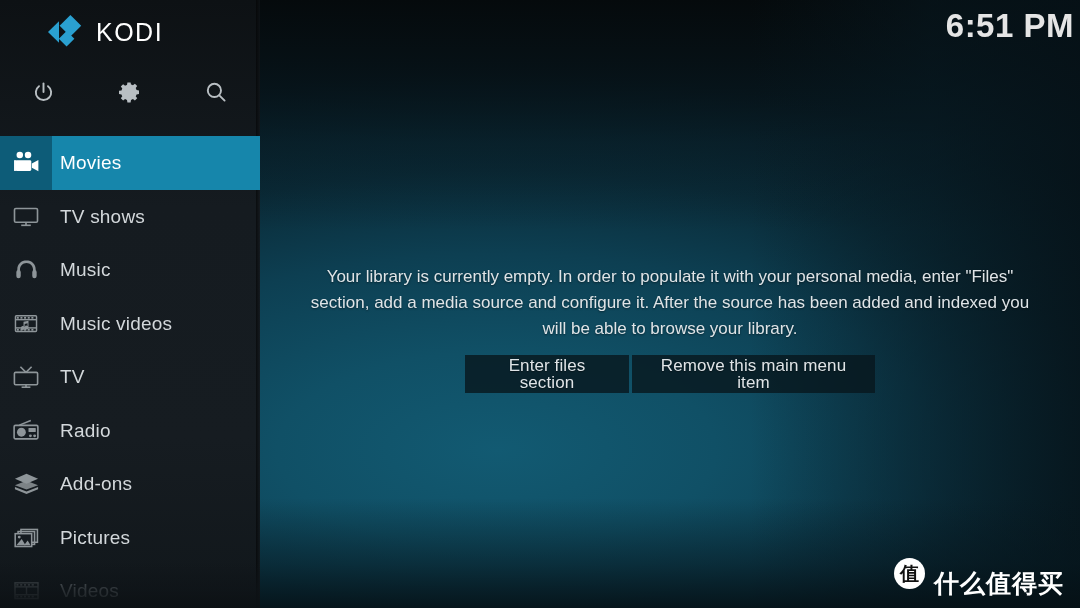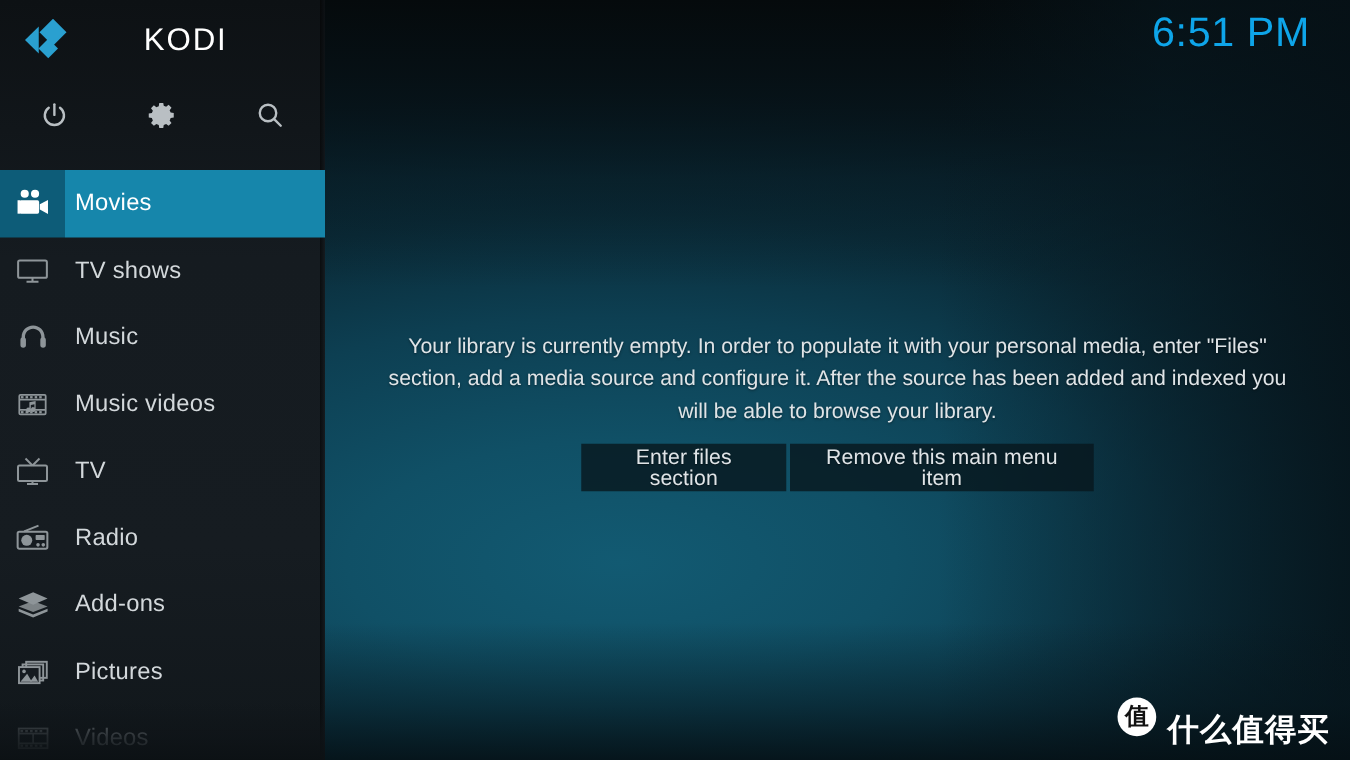--- a/index.html
+++ b/index.html
@@ -42,21 +42,21 @@
     overflow:hidden;
   }
   .sidebar-edge {
     position:absolute; left:256px; top:0; width:4px; height:608px;
     background:linear-gradient(to right, rgba(0,0,0,0.55), rgba(0,0,0,0));
   }
 
   
   .logo-row {
     position:absolute; left:0; top:0; width:260px; height:64px;
-    display:flex; align-items:center; padding-left:20px;gap:47px;
+    display:flex; align-items:center; padding-left:48px;
   }
   .logo-mark { width:36px; height:34px; position:relative; flex:0 0 auto; }
   .logo-text {
     margin-left:12px; color:#ffffff; font-size:25px; letter-spacing:1.5px;
     font-weight:400; line-height:1;
   }
 
   
   .topicons {
     position:absolute; left:0; top:64px; width:260px; height:56px;
@@ -94,22 +94,22 @@
   .menu-item.dim .lbl { color:#7b8287; }
   .menu-item.dim .ic svg { opacity:0.55; }
   .sidebar-bottomfade {
     position:absolute; left:0; right:0; bottom:0; height:46px;
     background:linear-gradient(to bottom, rgba(17,23,27,0) 0%, rgba(14,19,23,0.72) 60%, rgba(12,17,20,0.97) 100%);
     pointer-events:none; z-index:5;
   }
 
   
   .clock {
-    position:absolute; right:32px; top:9px;
-    color:#0ea5e9; font-size:33px; font-weight:400; letter-spacing:0.5px;
+    position:absolute; right:6px; top:9px;
+    color:#e5e5e5; font-size:33px; font-weight:700; letter-spacing:0.5px;
     line-height:1;
   }
 
   
   .content {
     position:absolute; left:260px; top:0; right:0; bottom:0;
   }
   .empty-msg {
     position:absolute; left:50%; top:264px; transform:translateX(-50%);
     width:744px; text-align:center;

